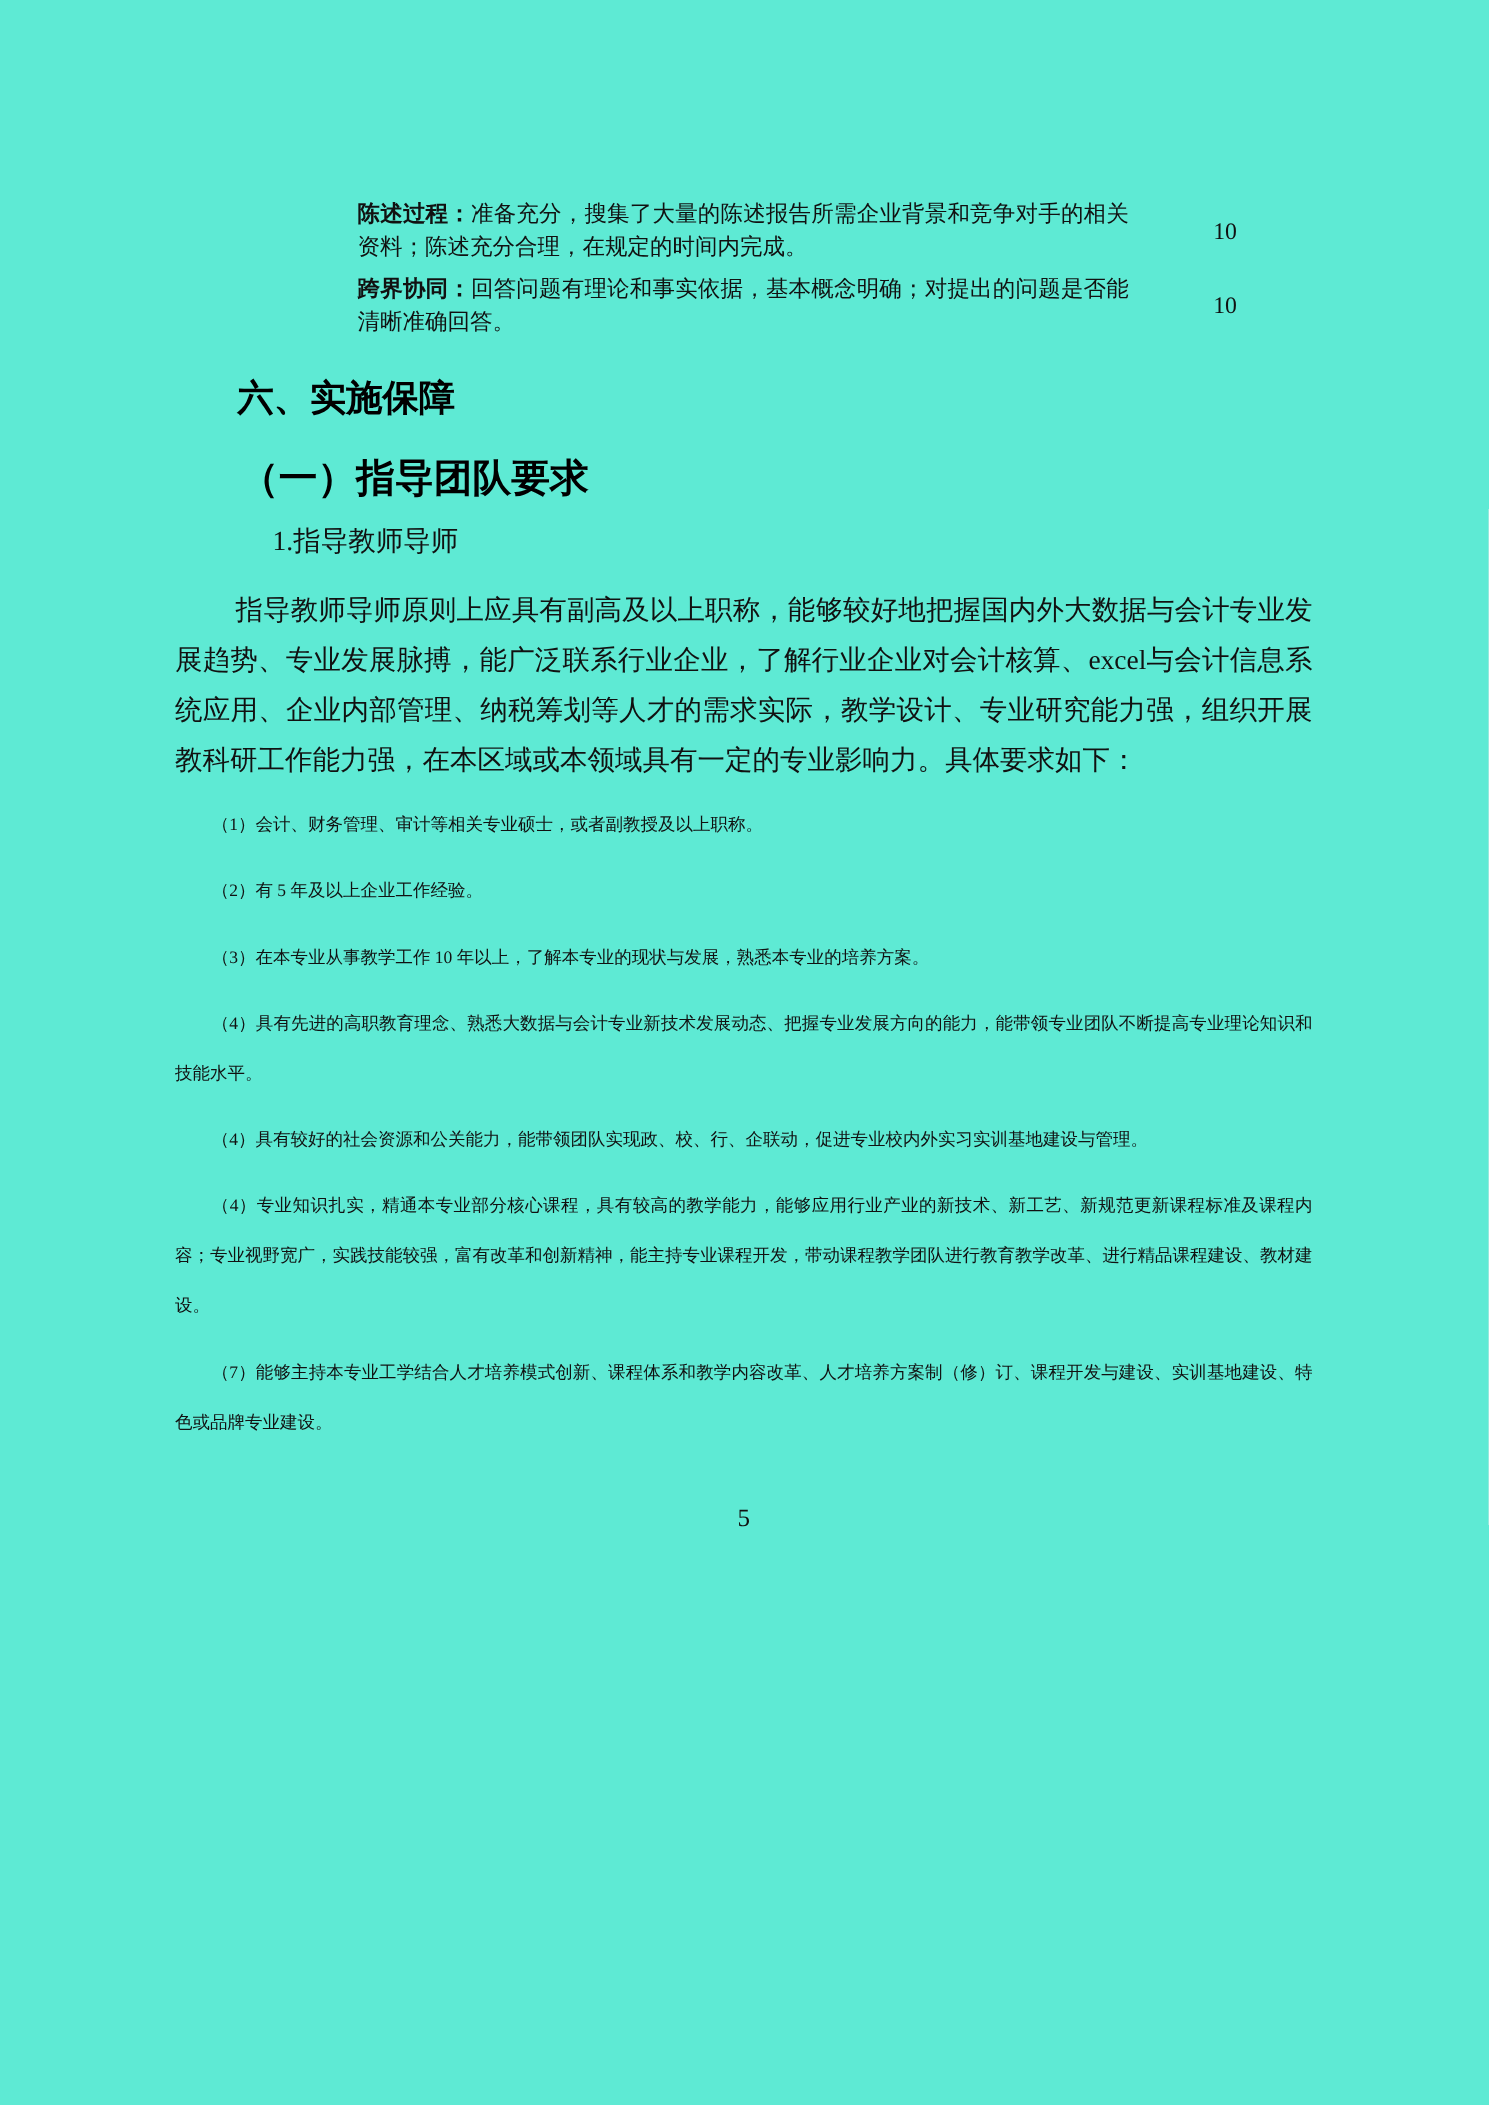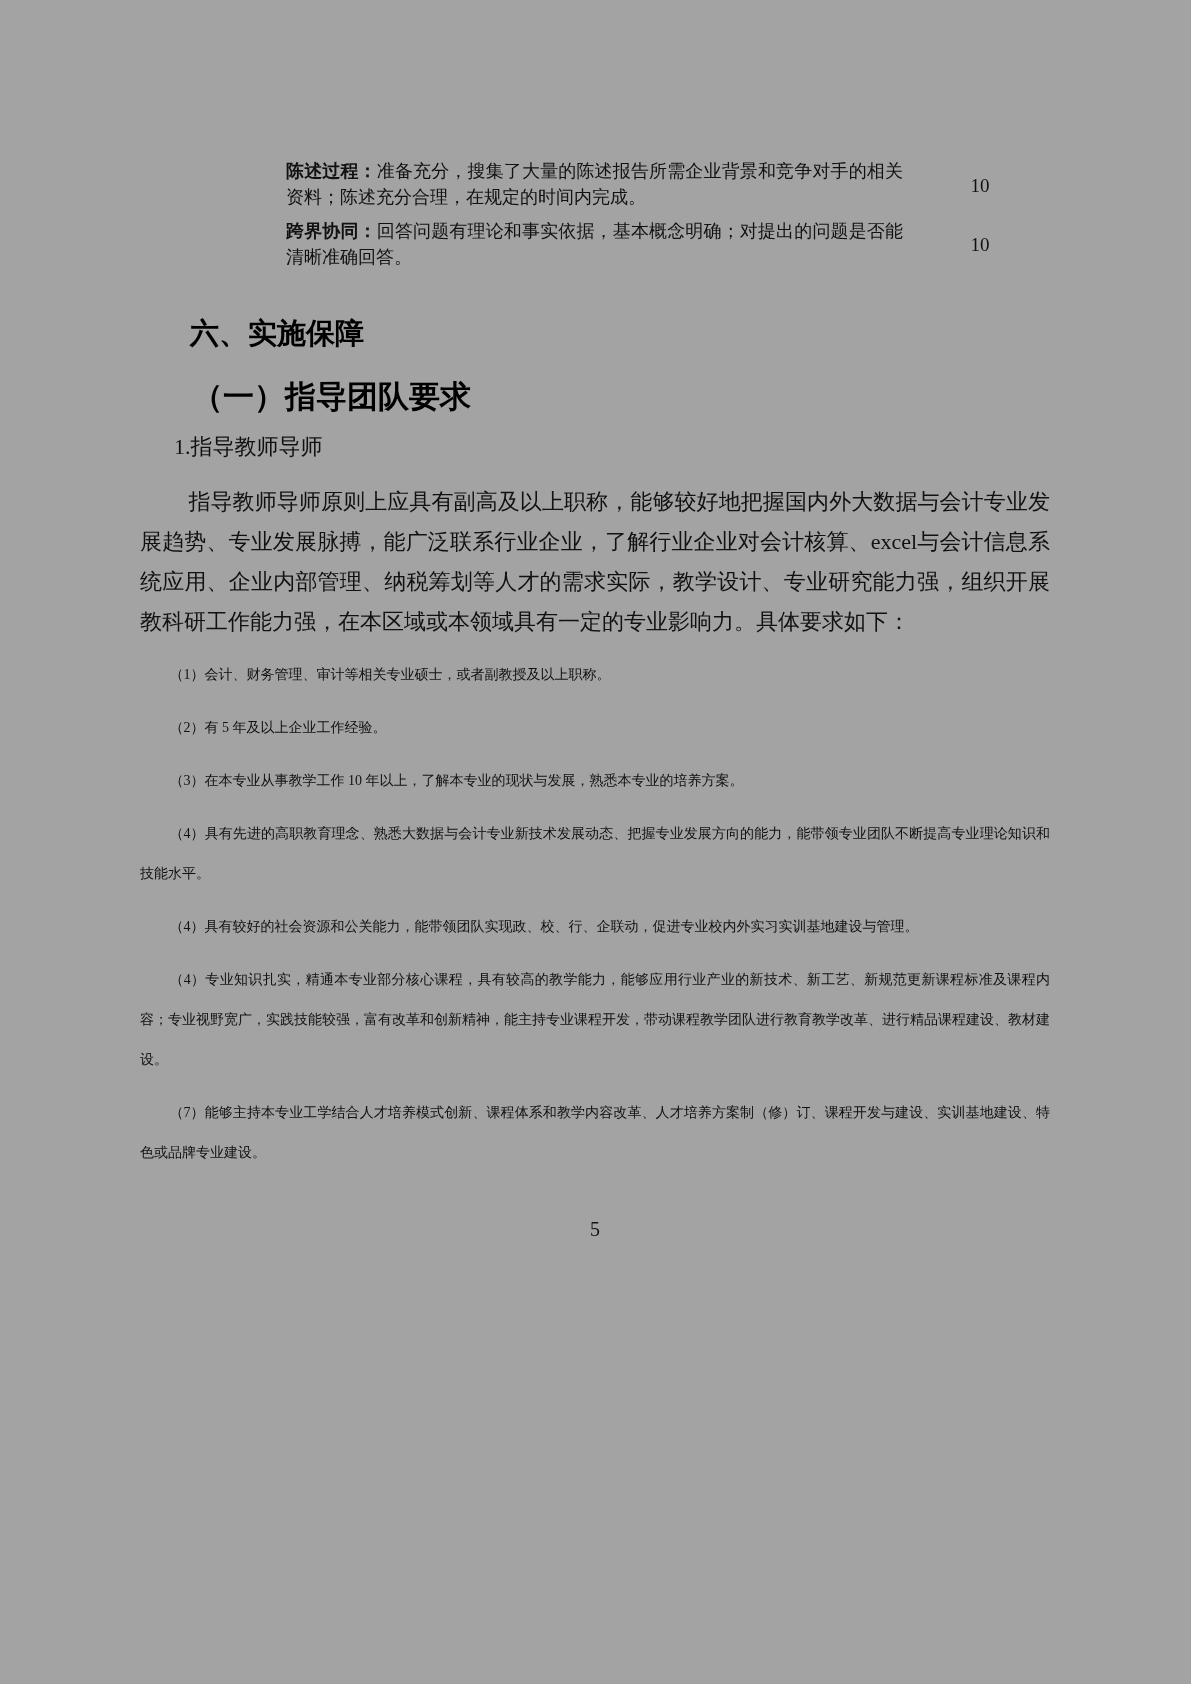--- a/index.html
+++ b/index.html
@@ -1,20 +1,20 @@
 <!DOCTYPE html>
 <html><head>
 <meta charset="utf-8">
 <style>
   * { margin:0; padding:0; box-sizing:border-box; }
   html,body { background:#e9e9e9; }
   .page {
     position:relative;
     width:1191px; height:1684px;
-    background:#a3a3a3;
+    background:#5eead4;
     margin:0 auto;
     overflow:hidden;
     color:#111;
     font-family:"Liberation Serif","DejaVu Serif",serif;
   }
   .content { position:absolute; left:140px; top:156px; width:910px; }
 
   
   .score-table {
     display:grid;
@@ -33,33 +33,33 @@
     text-align:justify;
   }
   .crit-label { font-weight:bold; }
   .cell-score1, .cell-score2 {
     display:flex; align-items:center; justify-content:center;
     font-size:19px;
   }
 
   
   .h1 {
-    margin:40px 0 0 50px;
+    margin:26px 0 0 50px;
     font-family:"Liberation Sans","DejaVu Sans",sans-serif;
     font-size:29px; font-weight:600; line-height:40px;
     color:#000;
   }
   .h2 {
     margin:24px 0 0 52px;
     font-family:"Liberation Sans","DejaVu Sans",sans-serif;
     font-size:31px; font-weight:800; line-height:40px;
     color:#000;
   }
   .sub-heading {
-    margin:10px 0 0 34px;
+    margin:10px 0 0 78px;
     font-size:22px; line-height:40px;
   }
 
   
   .para {
     margin-top:15px;
     font-size:22px; line-height:40px;
     text-align:justify;
     text-indent:2.2em;
   }

